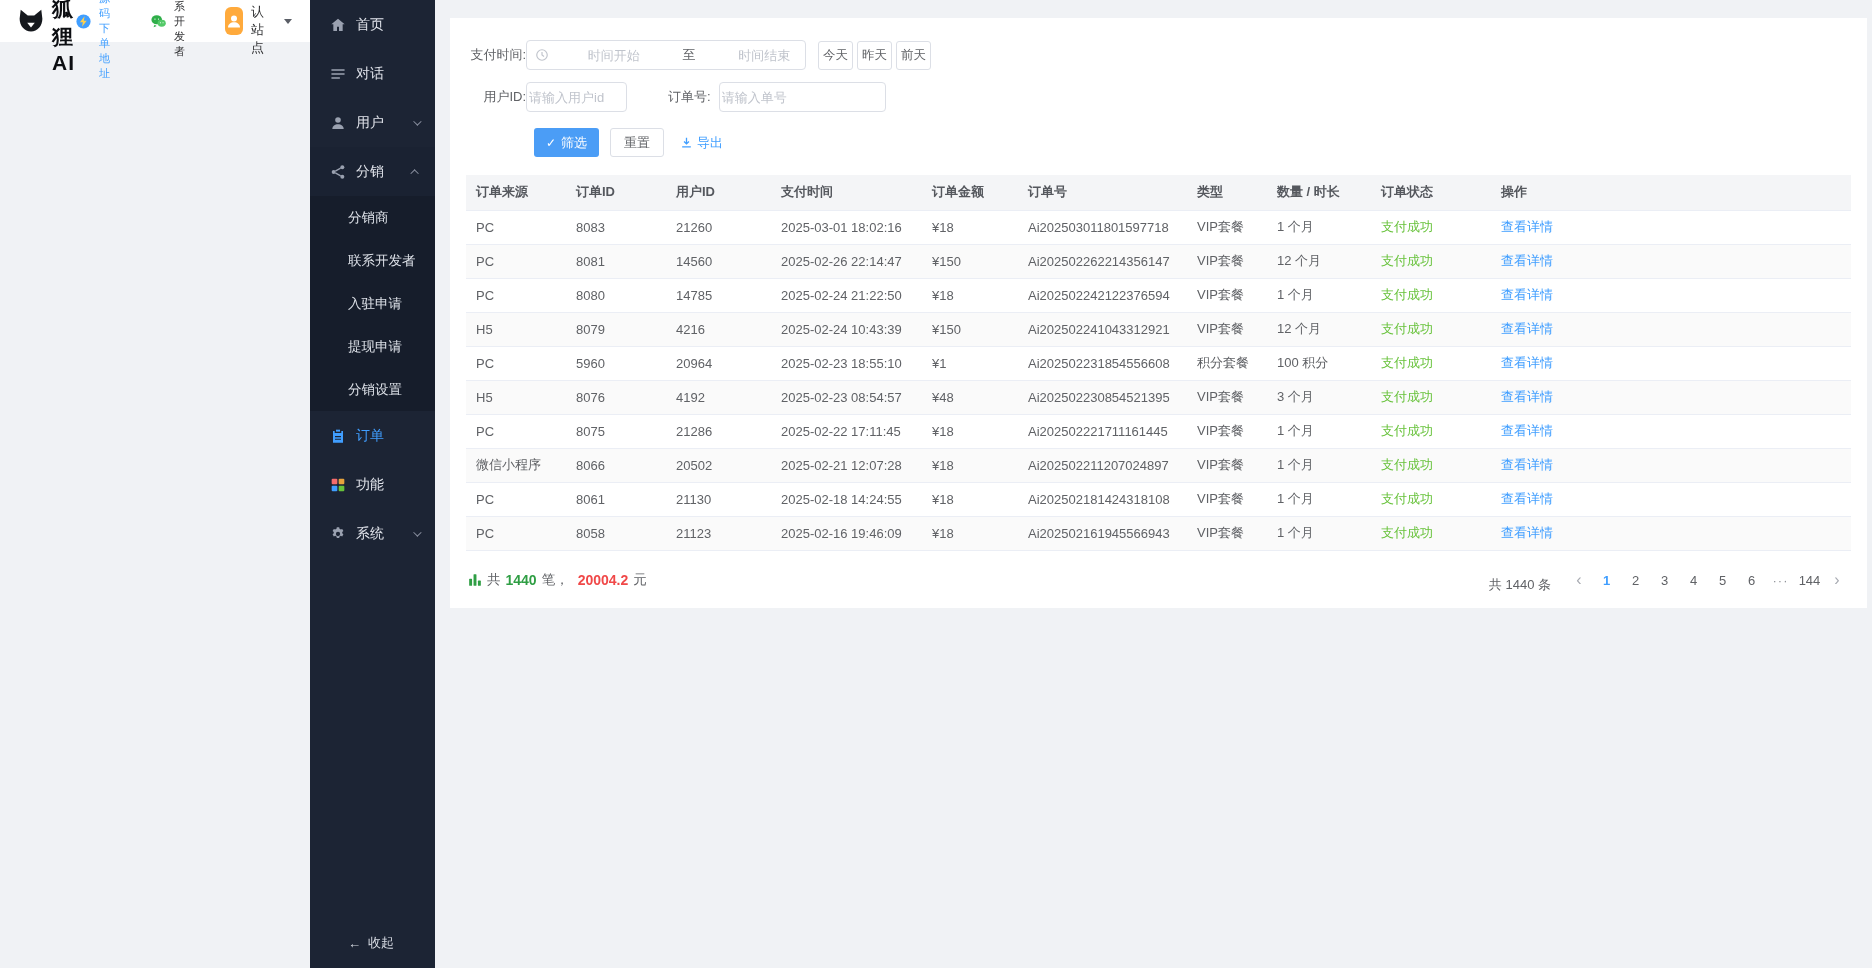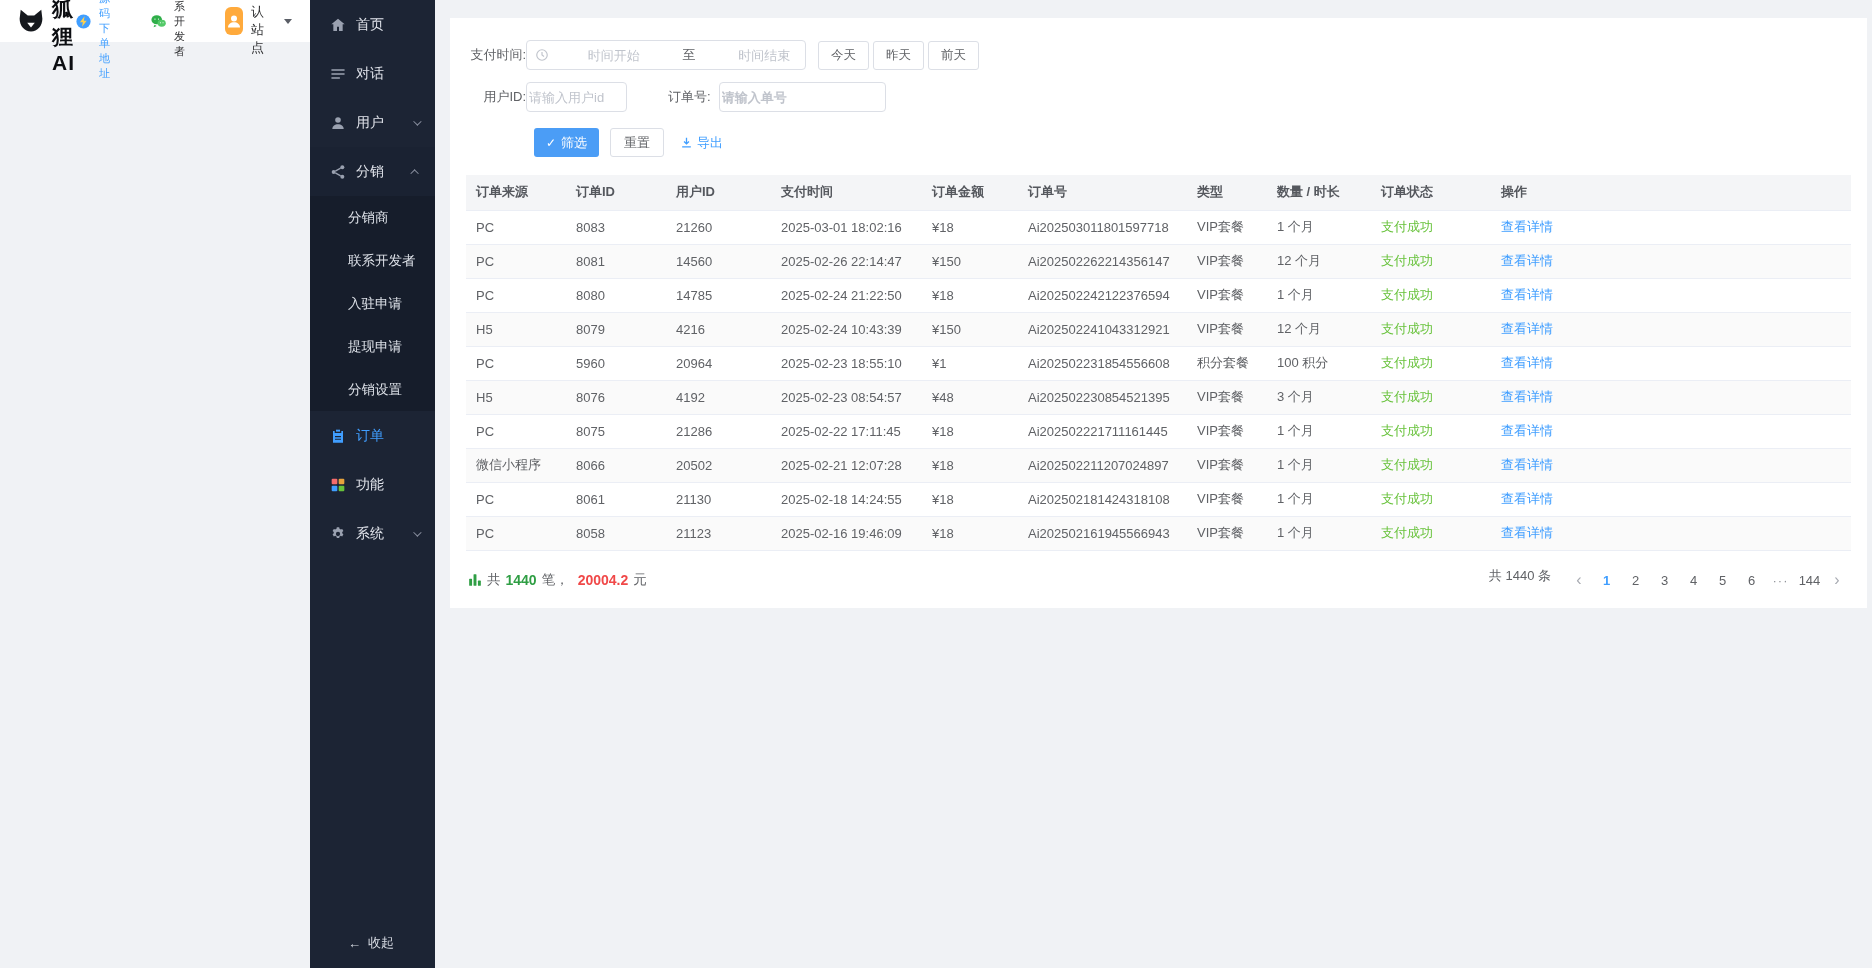--- a/index.html
+++ b/index.html
@@ -45,25 +45,25 @@
   .frow { display:flex; align-items:center; margin-bottom:12px; }
   .flabel { width:60px; text-align:right; font-size:13px; color:#606266; margin-right:0; flex:0 0 60px; }
   .flabel2 { font-size:13px; color:#606266; margin-left:41px; margin-right:8px; }
   .time-range { width:280px; height:30px; border:1px solid #dcdfe6; border-radius:4px; display:flex; align-items:center; padding:0 8px; background:#fff;gap:32px; }
   .time-range .ico { color:#c0c4cc; display:flex; }
   .time-range .ico svg { width:14px; height:14px; }
   .time-input { border:none; outline:none; flex:1; min-width:0; font-size:13px; text-align:center; color:#606266; background:transparent; }
   .time-input::placeholder { color:#c0c4cc; }
   .to { font-size:13px; color:#606266; padding:0 4px; }
   .quick { display:flex; gap:4px; margin-left:12px; }
-  .qbtn { height:29px; padding:0 12px; background:#fff; border:1px solid #dcdfe6; border-radius:3px; font-size:12.5px; color:#606266; cursor:pointer; }
+  .qbtn { height:29px; padding:0 4px; background:#fff; border:1px solid #dcdfe6; border-radius:3px; font-size:12.5px; color:#606266; cursor:pointer; }
   .inp { height:30px; border:1px solid #dcdfe6; border-radius:4px; font-size:13px; padding:0 2px; color:#606266; outline:none; }
   .inp::placeholder { color:#c0c4cc; }
   .inp.user-id { width:101px; }
-  .inp.order-no { width:167px;font-weight:bold; }
+  .inp.order-no { width:167px; }
   .btn-row { margin-left:68px; margin-top:16px; margin-bottom:18px; }
   .btn-primary { height:29px; padding:0 12px; background:#4b9df6; color:#fff; border:none; border-radius:3px; font-size:13px; display:inline-flex; align-items:center; gap:5px; cursor:pointer; }
   .btn-primary .check { font-size:12px; }
   .btn-plain { height:29px; padding:0 13px; background:#fff; border:1px solid #dcdfe6; border-radius:3px; font-size:13px; color:#606266; margin-left:11px; cursor:pointer; }
   .export-link { display:inline-flex; align-items:center; gap:4px; color:#409eff; font-size:13px; margin-left:16px; cursor:pointer; text-decoration:none; }
   .export-link .dl svg { width:13px; height:13px; display:block; }
 
   
   table { border-collapse:collapse; table-layout:fixed; width:1385px; font-size:13px; }
   thead th { background:#f4f5f7; height:35px; text-align:left; padding-left:10px; font-weight:600; color:#55585e; border-bottom:1px solid #ebeef5; }
@@ -75,21 +75,21 @@
   th:nth-child(10){width:360px}
   td.status { color:#67c23a; }
   .detail-link { color:#409eff; cursor:pointer; text-decoration:none; }
 
   
   .table-footer { display:flex; align-items:center; justify-content:space-between; margin-top:16px; padding:0 2px; }
   .summary { display:flex; align-items:center; gap:5px; font-size:13.5px; color:#606266; }
   .summary .bars svg { width:14px; height:14px; display:block; }
   .summary .green { color:#2f9e44; font-weight:700; font-size:14px; }
   .summary .red { color:#f04848; font-weight:700; font-size:14px; margin-left:4px; }
-  .pager { display:flex; align-items:flex-start; gap:2px; font-size:13px; color:#606266; }
+  .pager { display:flex; align-items:flex-end; gap:2px; font-size:13px; color:#606266; }
   .pager .total { margin-right:14px; }
   .pbtn { min-width:27px; height:27px; border:none; background:transparent; font-size:13px; color:#606266; cursor:pointer; font-family:inherit; }
   .pbtn.active { color:#409eff; font-weight:700; }
   .pbtn.dots { color:#909399; letter-spacing:1px; }
   .arrow-btn { min-width:24px; height:27px; border:none; background:transparent; font-size:16px; color:#a8abb2; cursor:pointer; }
 </style>
 </head>
 <body>
 
 <div class="app">

